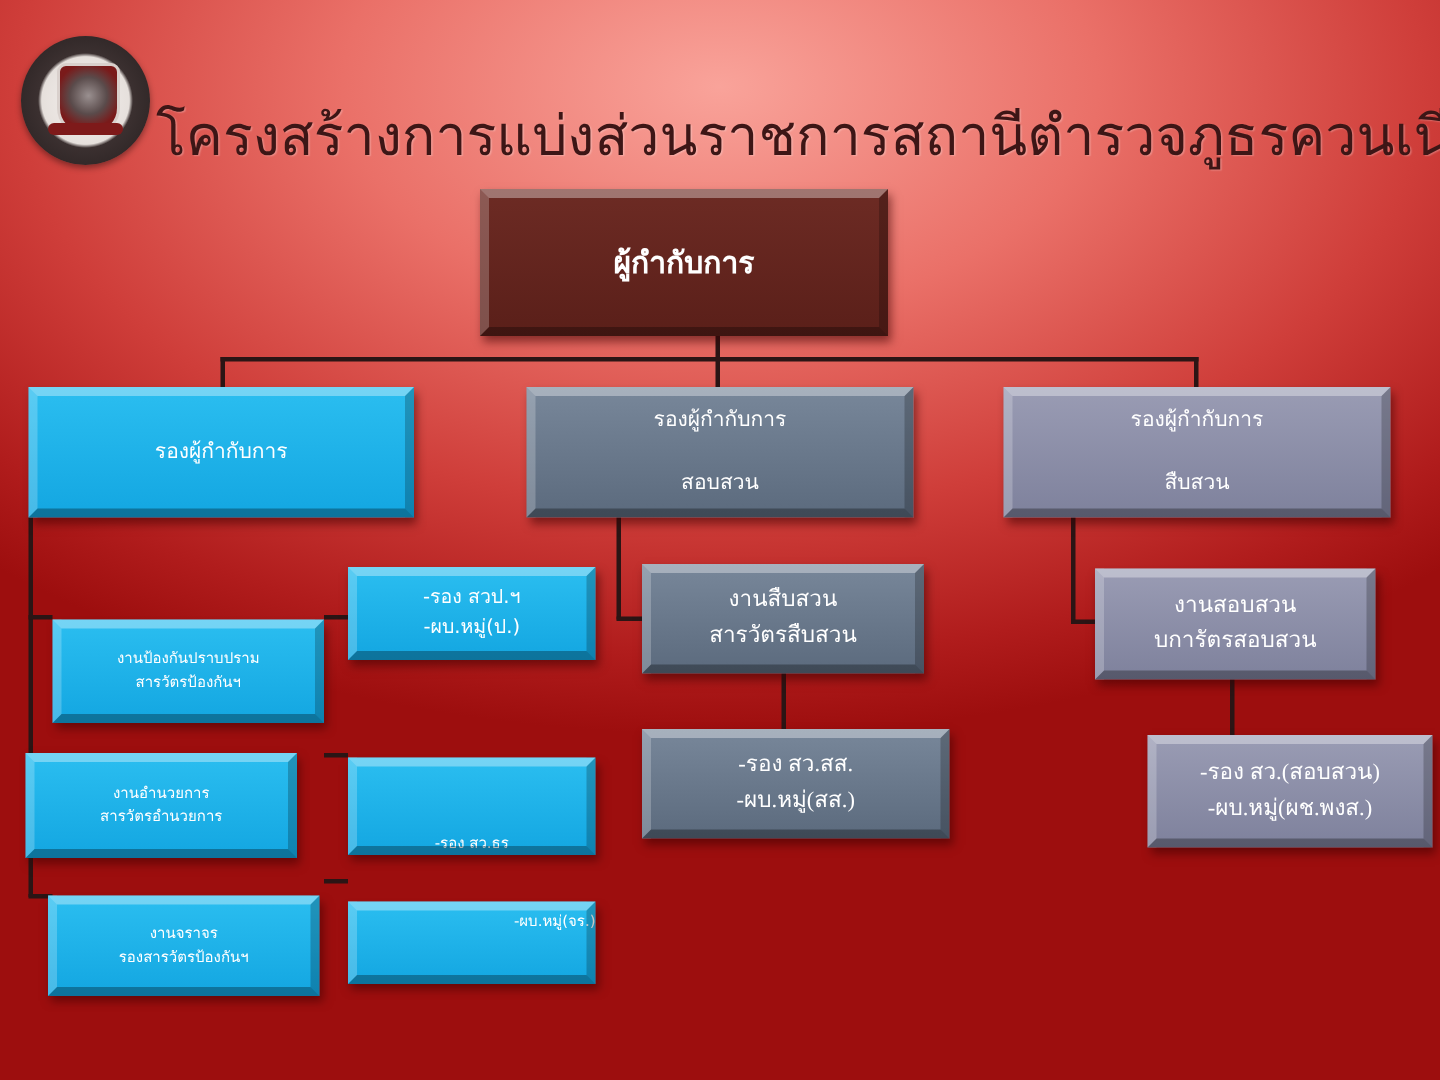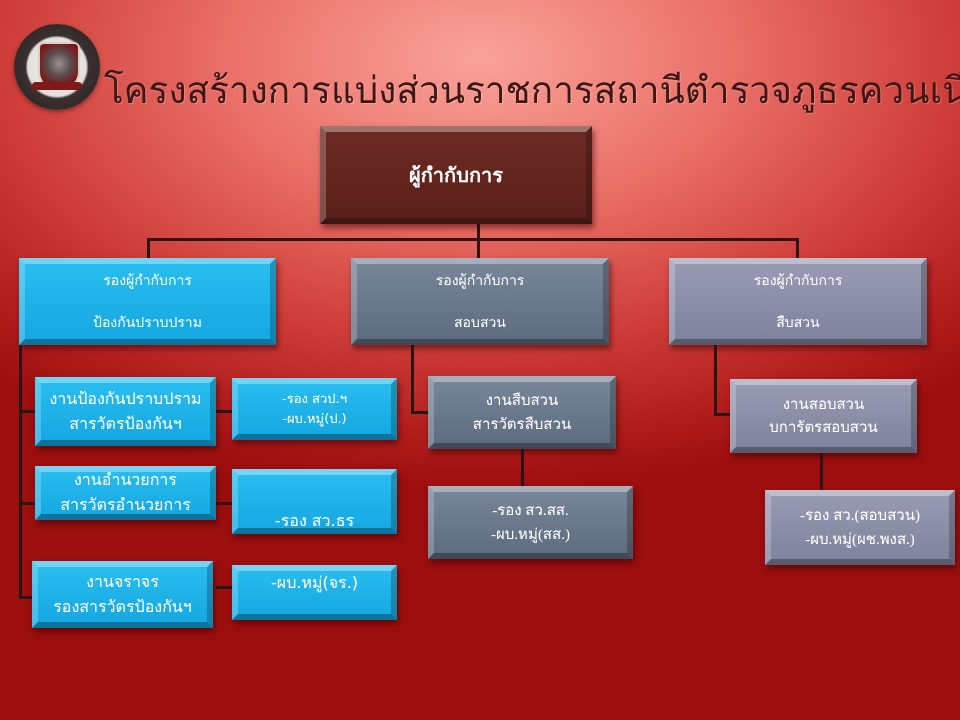--- a/index.html
+++ b/index.html
@@ -41,21 +41,21 @@
     border-color: rgba(255,255,255,.35) rgba(0,0,0,.22) rgba(0,0,0,.3) rgba(255,255,255,.22);
   }
   .brown { background:linear-gradient(#6d2b24, #5a1f19); }
   .cyan { background:linear-gradient(#2bbef0, #13a6e1); }
   .slate { background:linear-gradient(#78879a, #5b6a7d); }
   .lav { background:linear-gradient(#9a9cb4, #7e819c); }
   .line { position:absolute; background:#2b1515; }
   .t20 { font-size:20px; }
   .t18 { font-size:14px;gap:20px; }
   .t15 { font-size:15px;font-family:Liberation Serif, serif; }
-  .t14 { font-size:16px; }
+  .t14 { font-size:10px;margin-top:36px; }
   .t13 { font-size:13px; }
 </style>
 </head>
 <body>
 
 <div class="abs logo">
   <div class="shield"></div>
   <div class="ribbon"></div>
 </div>
 <div class="abs title">โครงสร้างการแบ่งส่วนราชการสถานีตำรวจภูธรควนเนียง</div>
@@ -81,53 +81,52 @@
 <div class="line" style="left:714px;top:345px;width:3px;height:70px;"></div>
 <div class="line" style="left:714px;top:413px;width:18px;height:3px;"></div>
 <div class="line" style="left:820px;top:453px;width:3px;height:38px;"></div>
 
 <div class="box brown t20" style="left:320px;top:126px;width:272px;height:98px;font-weight:bold;">
   <span>ผู้กำกับการ</span>
 </div>
 
 <div class="box cyan t18" style="left:19px;top:258px;width:257px;height:87px;">
   <span>รองผู้กำกับการ</span>
-  <span>ป้องกันปราบปราม</span>
 </div>
 <div class="box slate t18" style="left:351px;top:258px;width:258px;height:87px;">
   <span>รองผู้กำกับการ</span>
   <span>สอบสวน</span>
 </div>
 <div class="box lav t18" style="left:669px;top:258px;width:258px;height:87px;">
   <span>รองผู้กำกับการ</span>
   <span>สืบสวน</span>
 </div>
 
 <div class="box cyan t14" style="left:35px;top:377px;width:181px;height:69px;">
   <span>งานป้องกันปราบปราม</span>
   <span>สารวัตรป้องกันฯ</span>
 </div>
 <div class="box cyan t13" style="left:232px;top:378px;width:165px;height:62px;">
   <span>-รอง สวป.ฯ</span>
   <span>-ผบ.หมู่(ป.)</span>
 </div>
 
-<div class="box cyan t14" style="left:35px;top:466px;width:181px;height:54px;">
+<div class="box cyan t14" style="left:17px;top:466px;width:181px;height:70px;">
   <span>งานอำนวยการ</span>
   <span>สารวัตรอำนวยการ</span>
 </div>
 <div class="box cyan t14" style="left:232px;top:469px;width:165px;height:65px;justify-content:flex-end;padding-top:8px;">
   <span>-รอง  สว.ธร</span>
 </div>
 
 <div class="box cyan t14" style="left:32px;top:561px;width:181px;height:67px;">
   <span>งานจราจร</span>
   <span>รองสารวัตรป้องกันฯ</span>
 </div>
-<div class="box cyan t14" style="left:232px;top:565px;width:165px;height:55px;justify-content:flex-start;padding-top:6px;">
+<div class="box cyan t14" style="left:232px;top:565px;width:165px;height:55px;justify-content:flex-start;padding-top:6px;align-items:flex-end;">
   <span>-ผบ.หมู่(จร.)</span>
 </div>
 
 <div class="box slate t15" style="left:428px;top:376px;width:188px;height:73px;">
   <span>งานสืบสวน</span>
   <span>สารวัตรสืบสวน</span>
 </div>
 <div class="box slate t15" style="left:428px;top:486px;width:205px;height:73px;">
   <span>-รอง สว.สส.</span>
   <span>-ผบ.หมู่(สส.)</span>

